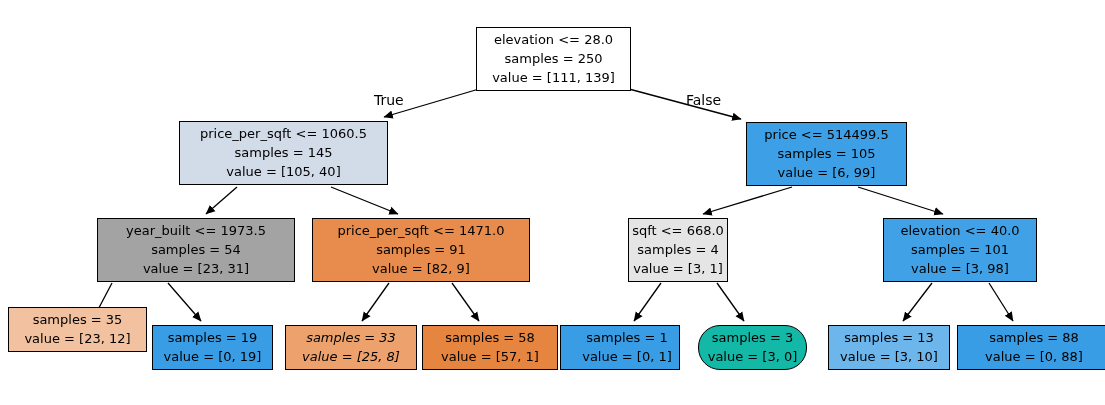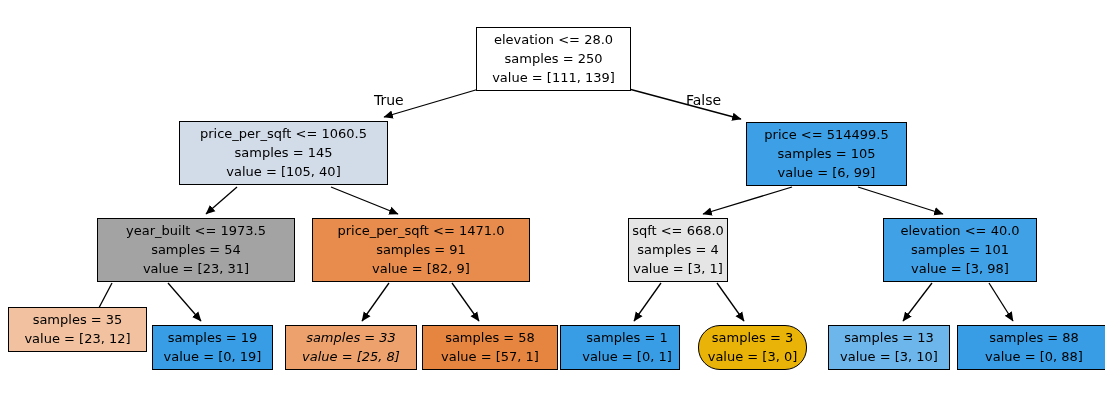--- a/index.html
+++ b/index.html
@@ -123,21 +123,21 @@
   <div class="node" style="left: 422px; top: 325px; width: 136px; background-color: rgb(230, 133, 63);">
     <div class="line">samples = 58</div>
     <div class="line">value = [57, 1]</div>
   </div>
 
   <div class="node" style="left: 560px; top: 325px; width: 120px; background-color: rgb(57, 157, 229); padding-left: 16px;">
     <div class="line">samples = 1</div>
     <div class="line">value = [0, 1]</div>
   </div>
 
-  <div class="node" style="left: 698px; top: 325px; width: 109px; background-color: #eab308; border-radius: 22px;">
+  <div class="node" style="left: 698px; top: 325px; width: 109px; background-color: #14b8a6; border-radius: 22px;">
     <div class="line">samples = 3</div>
     <div class="line">value = [3, 0]</div>
   </div>
 
   <div class="node" style="left: 828px; top: 325px; width: 122px; background-color: rgb(108, 182, 236);">
     <div class="line">samples = 13</div>
     <div class="line">value = [3, 10]</div>
   </div>
 
   <div class="node" style="left: 957px; top: 325px; width: 154px; background-color: rgb(57, 157, 229);">

